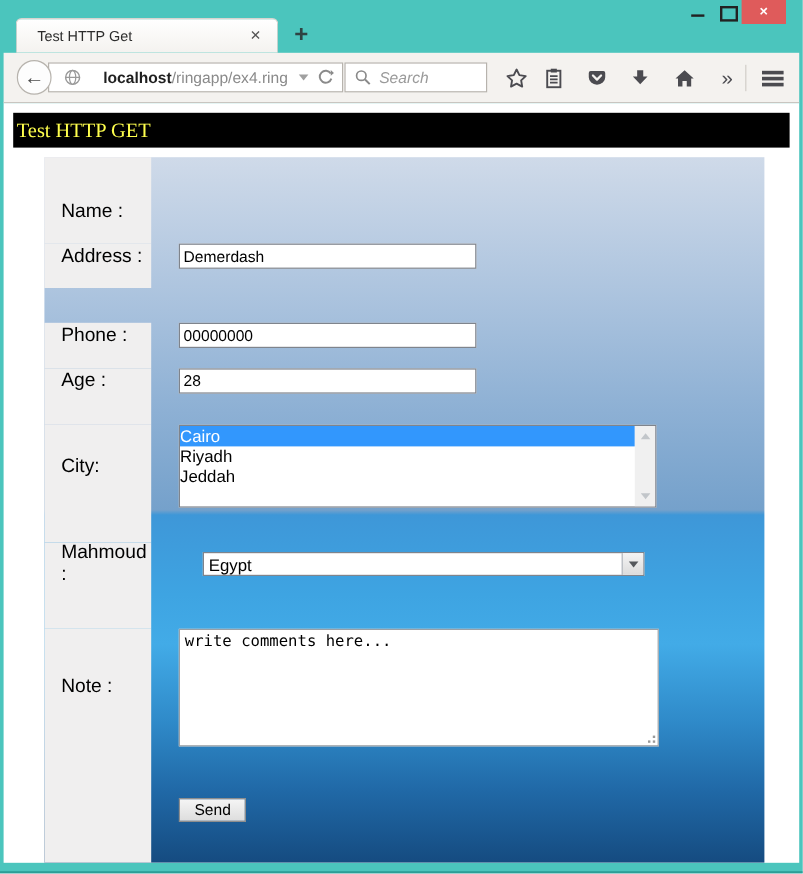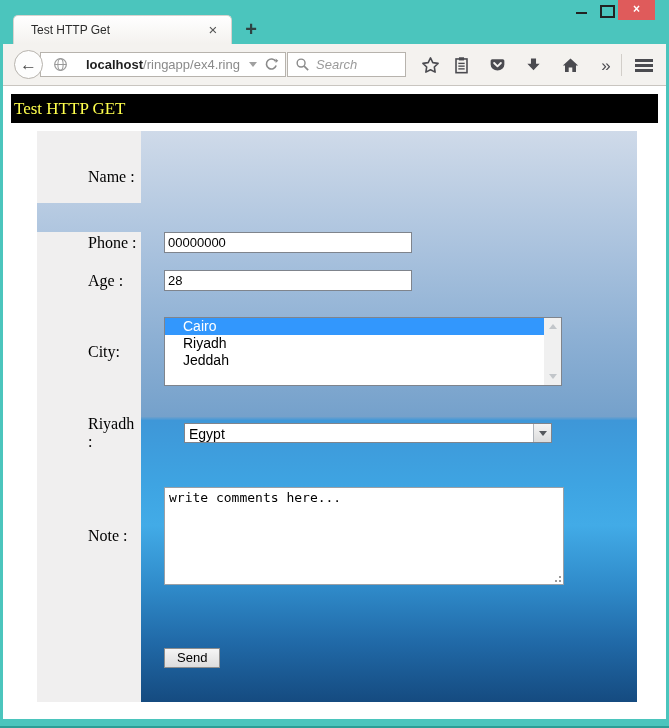--- a/index.html
+++ b/index.html
@@ -71,41 +71,41 @@
     font-family:"Liberation Serif", serif; font-size:17px;
     display:flex; align-items:center; padding-left:3px;
   }
   .form-table { margin:8px 0 0 34px; width:600px;
     background:linear-gradient(180deg,
       #cfdae9 0%, #abc3de 20%, #8db0d4 36%, #75a1cb 50%,
       #3e97d8 50.7%, #3ea4e2 62%, #42abe7 69%, #2f8ac9 80%,
       #2068a6 90%, #154b80 100%);
   }
   .frow { display:flex; align-items:stretch; }
-  .lcell { width:104px; background:#f0efef; padding-left:51px;
+  .lcell { width:89px; background:#f0efef; padding-left:14px;
     display:flex; align-items:center;
-    font-family:Liberation Serif, serif; font-size:16px; color:#000; }
+    font-family:Liberation Sans, sans-serif; font-size:16px; color:#000; }
   .fcell { flex:1; padding-left:23px; display:flex; align-items:center; }
   
   .r-name  > div { padding-top:37px; padding-bottom:17px; }
   .r-addr  > div { padding-top:0;    padding-bottom:16px; }
   .r-phone > div { padding-top:0;    padding-bottom:17px;margin-top:29px; }
   .r-age   > div { padding-top:0;    padding-bottom:26px; }
   .r-city  > div { padding-top:0;    padding-bottom:29px; }
   .r-ctry  > div { padding-top:0;    padding-bottom:36px; }
   .r-note  > div { padding-top:0;    padding-bottom:43px; }
   .r-send  > div { padding-top:0;    padding-bottom:34px; }
 
   .tinput { width:248px; height:21px; border:1px solid #7f848c; background:#fff;
     font-family:"Liberation Sans", sans-serif; font-size:13px; color:#000;
     padding:0 3px; outline:none; }
   .listbox { width:398px; height:69px; border:1px solid #7f848c; background:#fff;
     position:relative; overflow:hidden; }
   .opts { position:absolute; left:0; top:0; right:17px; }
-  .opt { height:17px; line-height:17px; font-size:14px; padding-left:18px; color:#000;
+  .opt { height:17px; line-height:17px; font-size:14px; padding-left:0; color:#000;
     white-space:nowrap; }
   .opt.selected { background:#3297fd; color:#fff; }
   .vscroll { position:absolute; right:0; top:0; bottom:0; width:17px; background:#f0f0f0; }
   .sarrow { position:absolute; left:0; width:17px; height:17px; display:flex;
     align-items:center; justify-content:center; }
   .sarrow.up { top:0; } .sarrow.down { bottom:0; }
   .tri-up { width:0;height:0;border-left:4px solid transparent;border-right:4px solid transparent;
     border-bottom:5px solid #c2c6ca; }
   .tri-dn { width:0;height:0;border-left:4px solid transparent;border-right:4px solid transparent;
     border-top:5px solid #c2c6ca; }
@@ -118,21 +118,21 @@
   .tri-sel { width:0;height:0;border-left:4px solid transparent;border-right:4px solid transparent;
     border-top:5px solid #55585c; }
   .notearea { width:400px; height:98px; border:1px solid #9aa0a6; background:#fff;
     font-family:"DejaVu Sans Mono", monospace; font-size:13px; color:#000;
     padding:2px 4px; resize:none; outline:none; position:relative; }
   .notewrap { position:relative; width:400px; height:98px;border-radius:15px; }
   .grip { position:absolute; right:3px; bottom:3px; width:2px; height:2px; background:#9a9a9a;
     box-shadow:-4px 0 #9a9a9a, 0 -4px #9a9a9a; }
   .sendbtn { height:20px; padding:0 12px; background:linear-gradient(#f5f5f5,#dddddd);
     border:1px solid #8e8e8e; font-family:"Liberation Sans", sans-serif; font-size:13px;
-    color:#000; line-height:18px;margin-top:20px; }
+    color:#000; line-height:18px; }
 </style>
 </head>
 <body>
 
 <div class="window">
 
   <div class="tabbar">
     <div class="tab">
       <span class="tab-title">Test HTTP Get</span>
       <span class="tab-close">×</span>
@@ -217,20 +217,26 @@
 
   <div class="page">
     <div class="site-header">Test HTTP GET</div>
 
     <div class="form-table">
 
       <div class="frow r-name">
         <div class="lcell">Name :</div>
       </div>
 
+      <div class="frow r-addr">
+        <div class="lcell">Address :</div>
+        <div class="fcell">
+            <input class="tinput" value="Demerdash" style="">
+          </div>
+      </div>
 
       <div class="frow r-phone">
         <div class="lcell">Phone :</div>
         <div class="fcell">
             <input class="tinput" value="00000000" style="">
           </div>
       </div>
 
       <div class="frow r-age">
         <div class="lcell">Age :</div>
@@ -254,21 +260,21 @@
                 </div>
               <div class="sarrow down">
                   <span class="tri-dn"></span>
                 </div>
             </div>
           </div>
         </div>
       </div>
 
       <div class="frow r-ctry">
-        <div class="lcell">Riyadh :</div>
+        <div class="lcell">Mahmoud :</div>
         <div class="fcell">
           <div class="selectbox">
             <span class="sel-text">Egypt</span>
             <span class="sel-btn">
                 <span class="tri-sel"></span>
               </span>
           </div>
         </div>
       </div>
 

